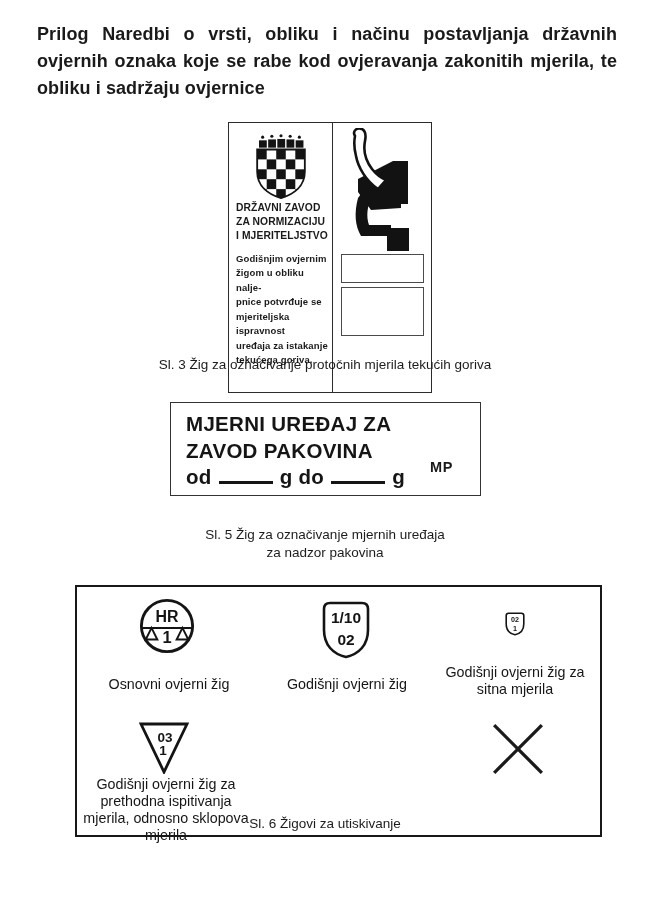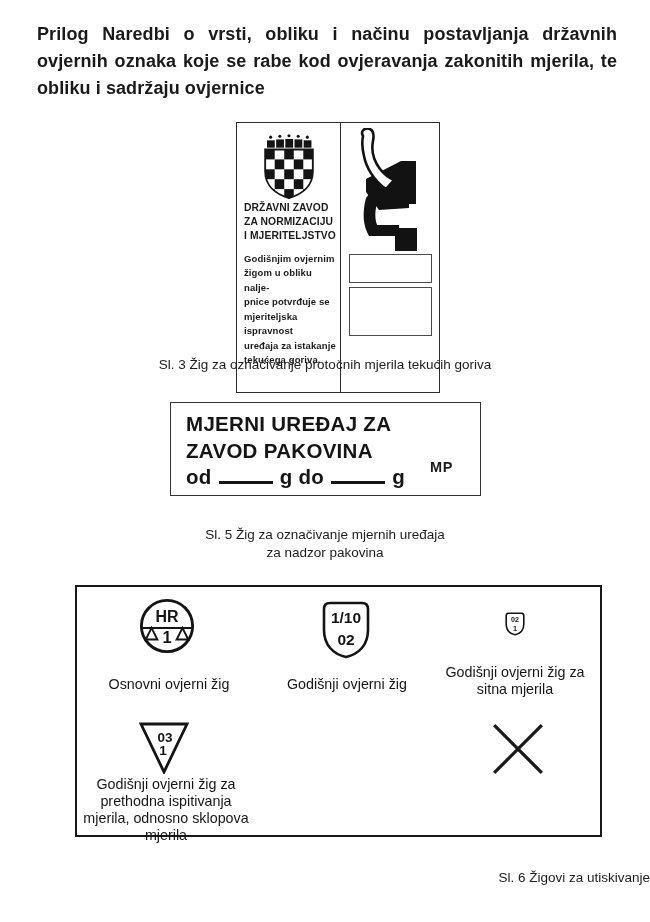--- a/index.html
+++ b/index.html
@@ -10,40 +10,40 @@
   .preline { white-space:pre-line; }
 
   
   .doc-header {
     position:absolute; left:37px; top:21px; width:580px;
     font-size:18px; font-weight:bold; line-height:1.5; text-align:justify;
     letter-spacing:0.1px;
   }
 
   
-  .fig4 { position:absolute; left:236px; top:122px; width:204px; height:271px;
+  .fig4 { position:absolute; left:228px; top:122px; width:204px; height:271px;
           border:1.5px solid #2b2b2b; display:flex; box-sizing:border-box; }
   .fig4-left  { width:104px; border-right:1.5px solid #2b2b2b; position:relative; box-sizing:border-box; }
   .fig4-right { flex:1; position:relative; }
   .coa-svg { position:absolute; left:24px; top:10px; }
   .agency { position:absolute; left:7px; top:78px; font-size:10.3px; font-weight:bold;
             line-height:1.38; letter-spacing:0.1px; }
   .labeldesc { position:absolute; left:7px; top:129px; font-size:9.5px; font-weight:bold;
                line-height:1.52; letter-spacing:0.1px; }
   .nozzle-svg { position:absolute; left:17px; top:5px; }
   .slot { position:absolute; left:8px; right:7px; border:1.2px solid #4a4a4a; background:#fff; }
   .slot1 { top:131px; height:27px; }
   .slot2 { top:164px; height:47px; }
 
   
   .caption { position:absolute; left:0; width:100%; text-align:center;
              font-size:13.5px; color:#1c1c1c; }
   .caption4 { top:357px; }
   .caption5 { top:526px; line-height:1.35; }
-  .caption6 { top:870px;text-align:right; }
+  .caption6 { top:816px; }
 
   
   .fig5 { position:absolute; left:170px; top:402px; width:311px; height:94px;
           border:1.6px solid #333; box-sizing:border-box; }
   .fig5-line { position:absolute; left:15px; font-size:20.5px; font-weight:bold;
                letter-spacing:0.3px; color:#151515; }
   .fig5-l1 { top:9px; }
   .fig5-l2 { top:36px; }
   .fig5-l3 { top:62px; }
   .blank-field { display:inline-block; width:54px; height:0.95em;

